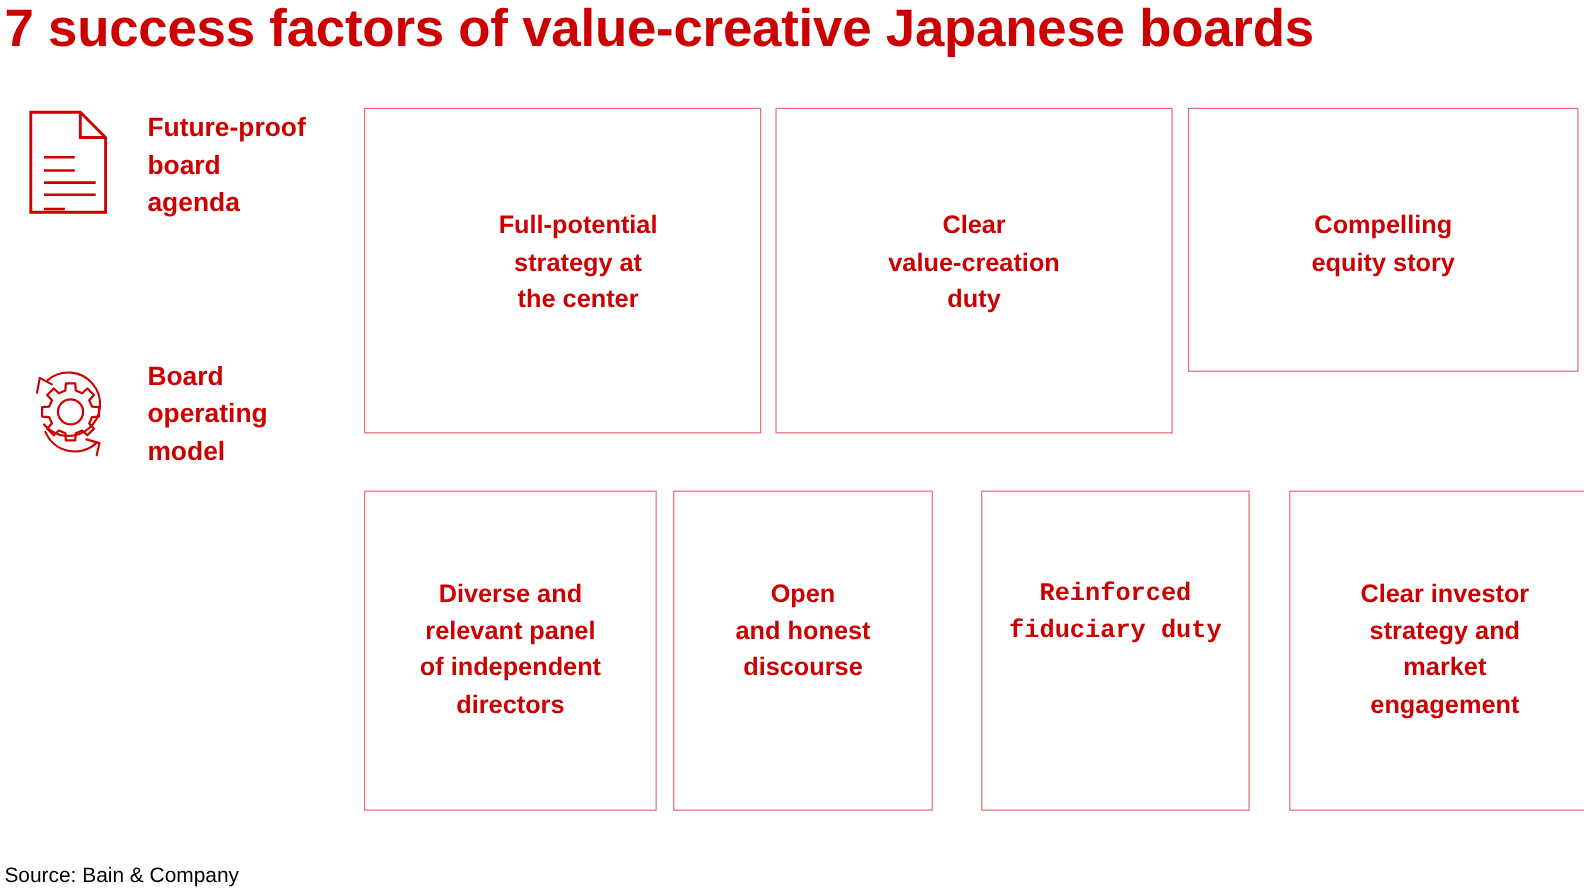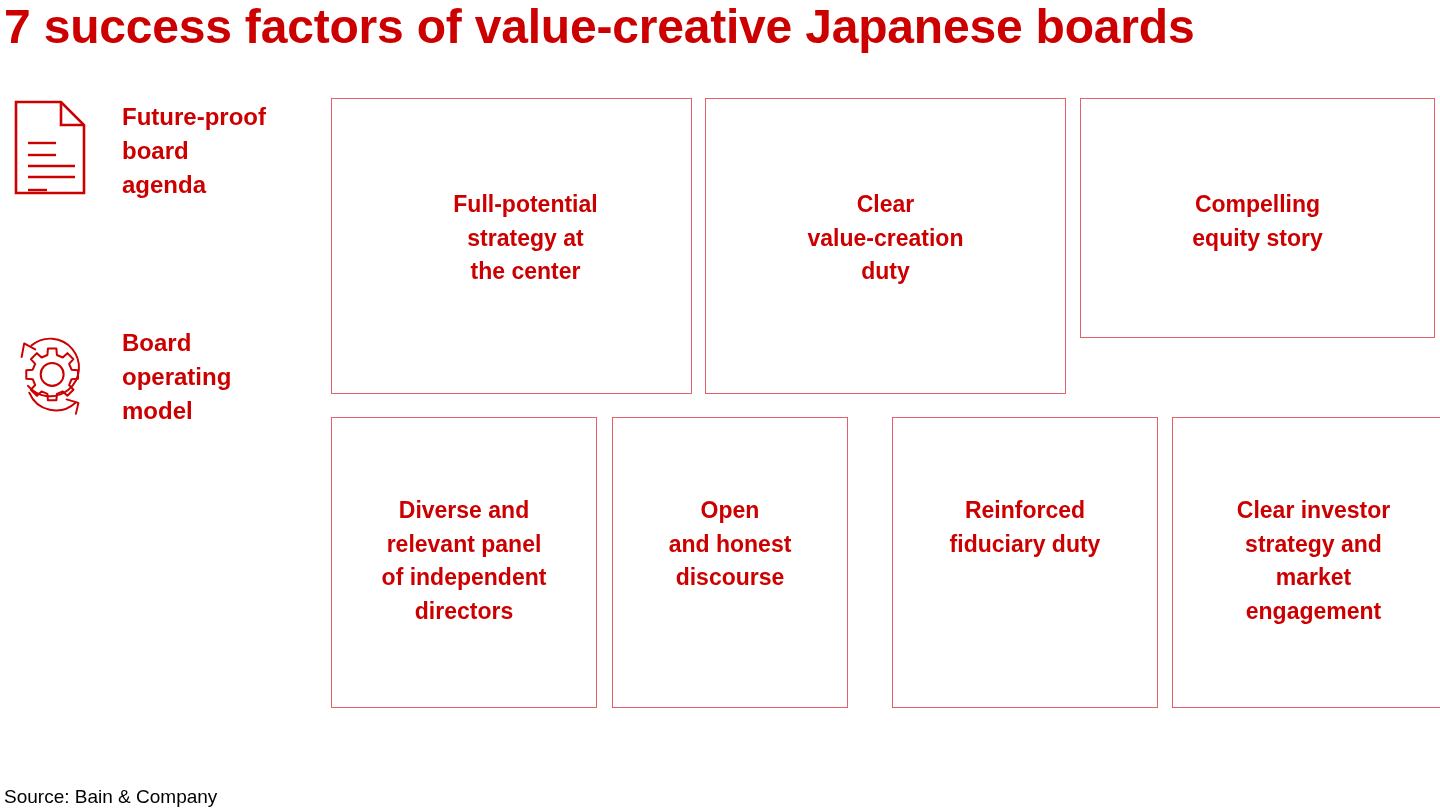--- a/index.html
+++ b/index.html
@@ -30,28 +30,29 @@
     line-height: 46px;
     white-space: nowrap;
   }
 
   
   .row {
     position: absolute;
     left: 0;
   }
   .row-1 { top: 98px;  height: 296px; width: 1440px; }
-  .row-2 { top: 417px; height: 291px; width: 1440px; border-radius: 31px; }
+  .row-2 { top: 446px; height: 291px; width: 1440px; border-radius: 31px; }
 
   
   .category {
     position: absolute;
     left: 0;
     display: flex;
     align-items: flex-start;
+    padding-left: 12px;
   }
   .cat-1 { top: 100px; }
   .cat-2 { top: 326px; }
 
   .cat-icon {
     width: 92px;
     flex: 0 0 92px;
     display: flex;
     justify-content: flex-start;
     padding-left: 14px;
@@ -88,21 +89,21 @@
   .row-2 .box-text { margin-top: 76px; }
 
   
   .r1-b0 { left: 331px;  top: 0; width: 361px; height: 296px; padding-left: 28px; }
   .r1-b1 { left: 705px;  top: 0; width: 361px; height: 296px; }
   .r1-b2 { left: 1080px; top: 0; width: 355px; height: 240px; }
 
   
   .r2-b0 { left: 331px;  top: 0; width: 266px; height: 291px; }
   .r2-b1 { left: 612px;  top: 0; width: 236px; height: 291px; }
-  .r2-b2 { left: 892px;  top: 0; width: 266px; height: 291px; }
+  .r2-b2 { left: 892px;  top: 0; width: 244px; height: 291px; font-family: Liberation Mono, monospace; }
   .r2-b3 { left: 1172px; top: 0; width: 283px; height: 291px; }
 
   
   .source {
     position: absolute;
     left: 4px;
     top: 785px;
     font-size: 19px;
     color: #000000;
     line-height: 24px;

